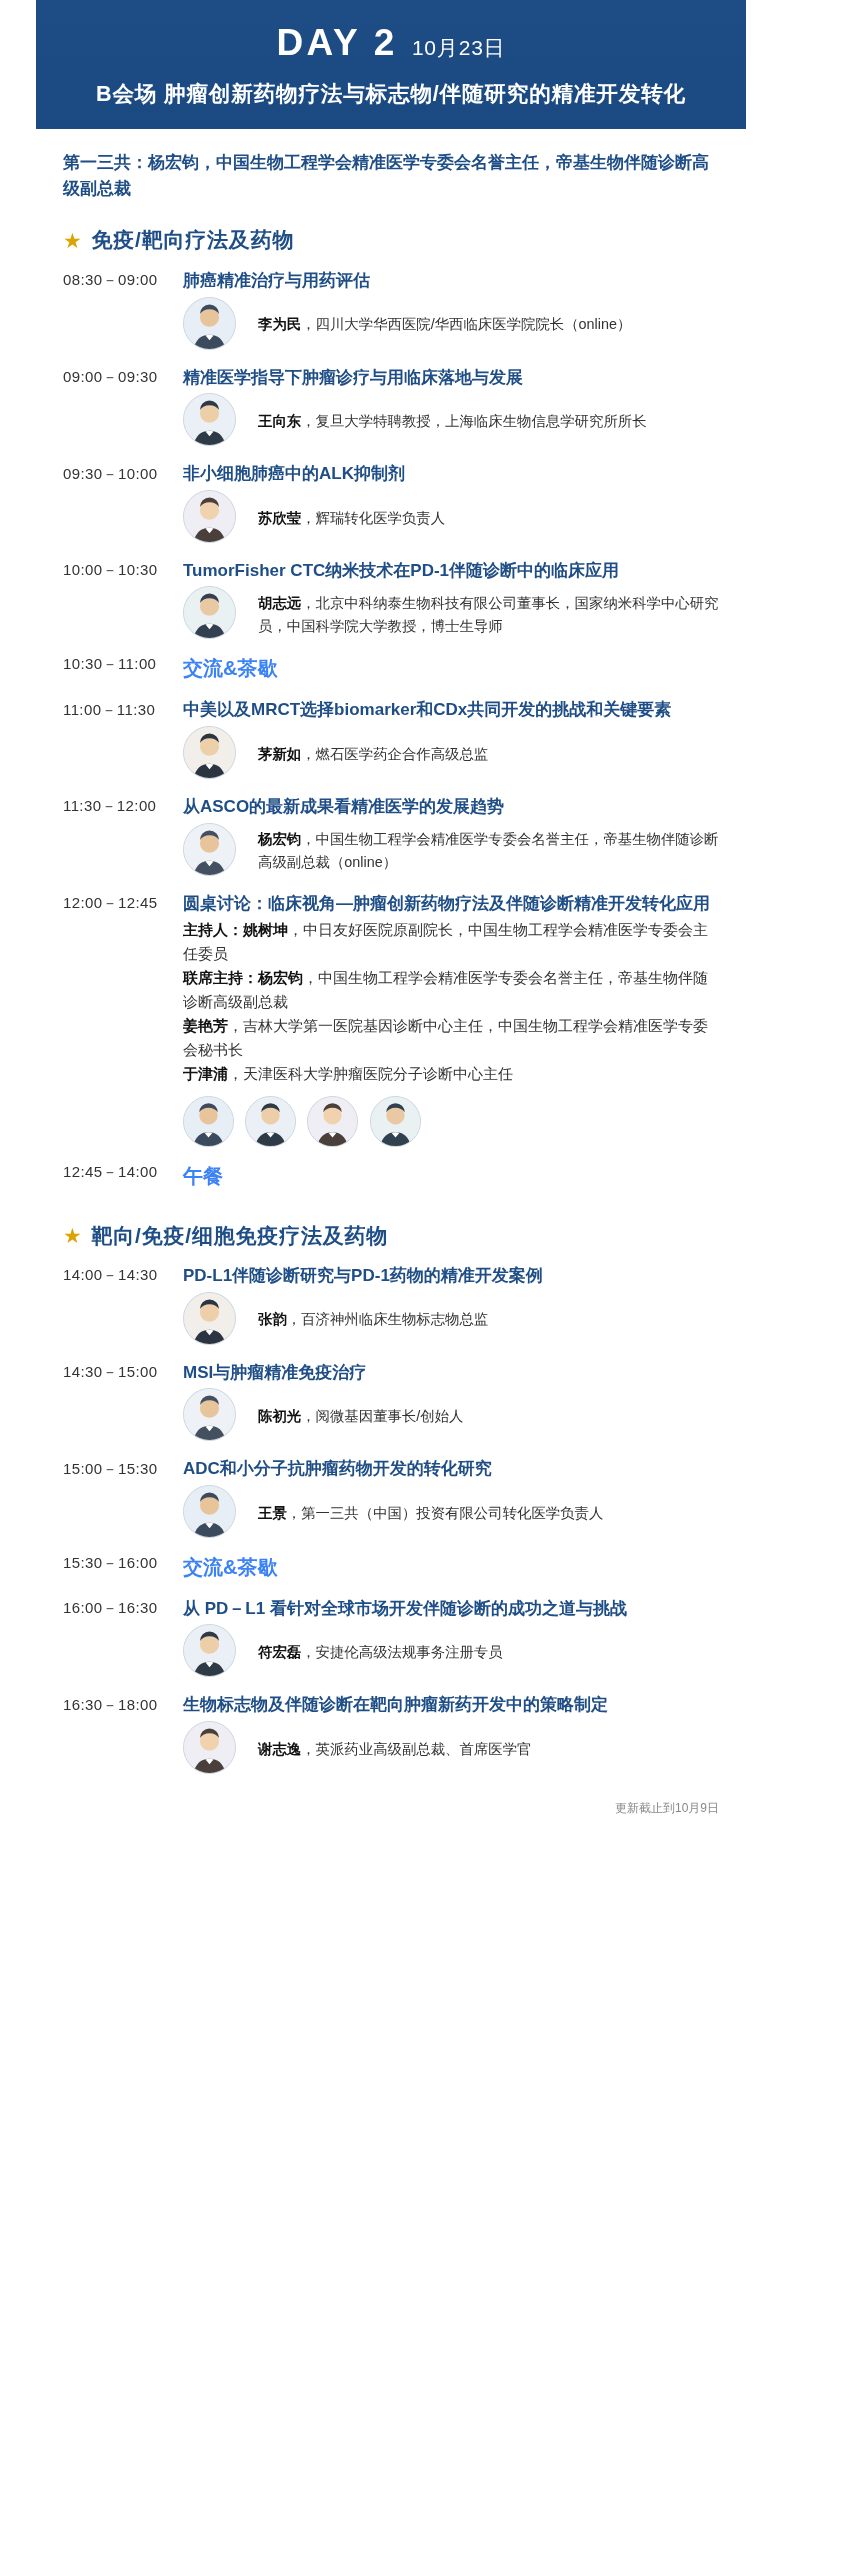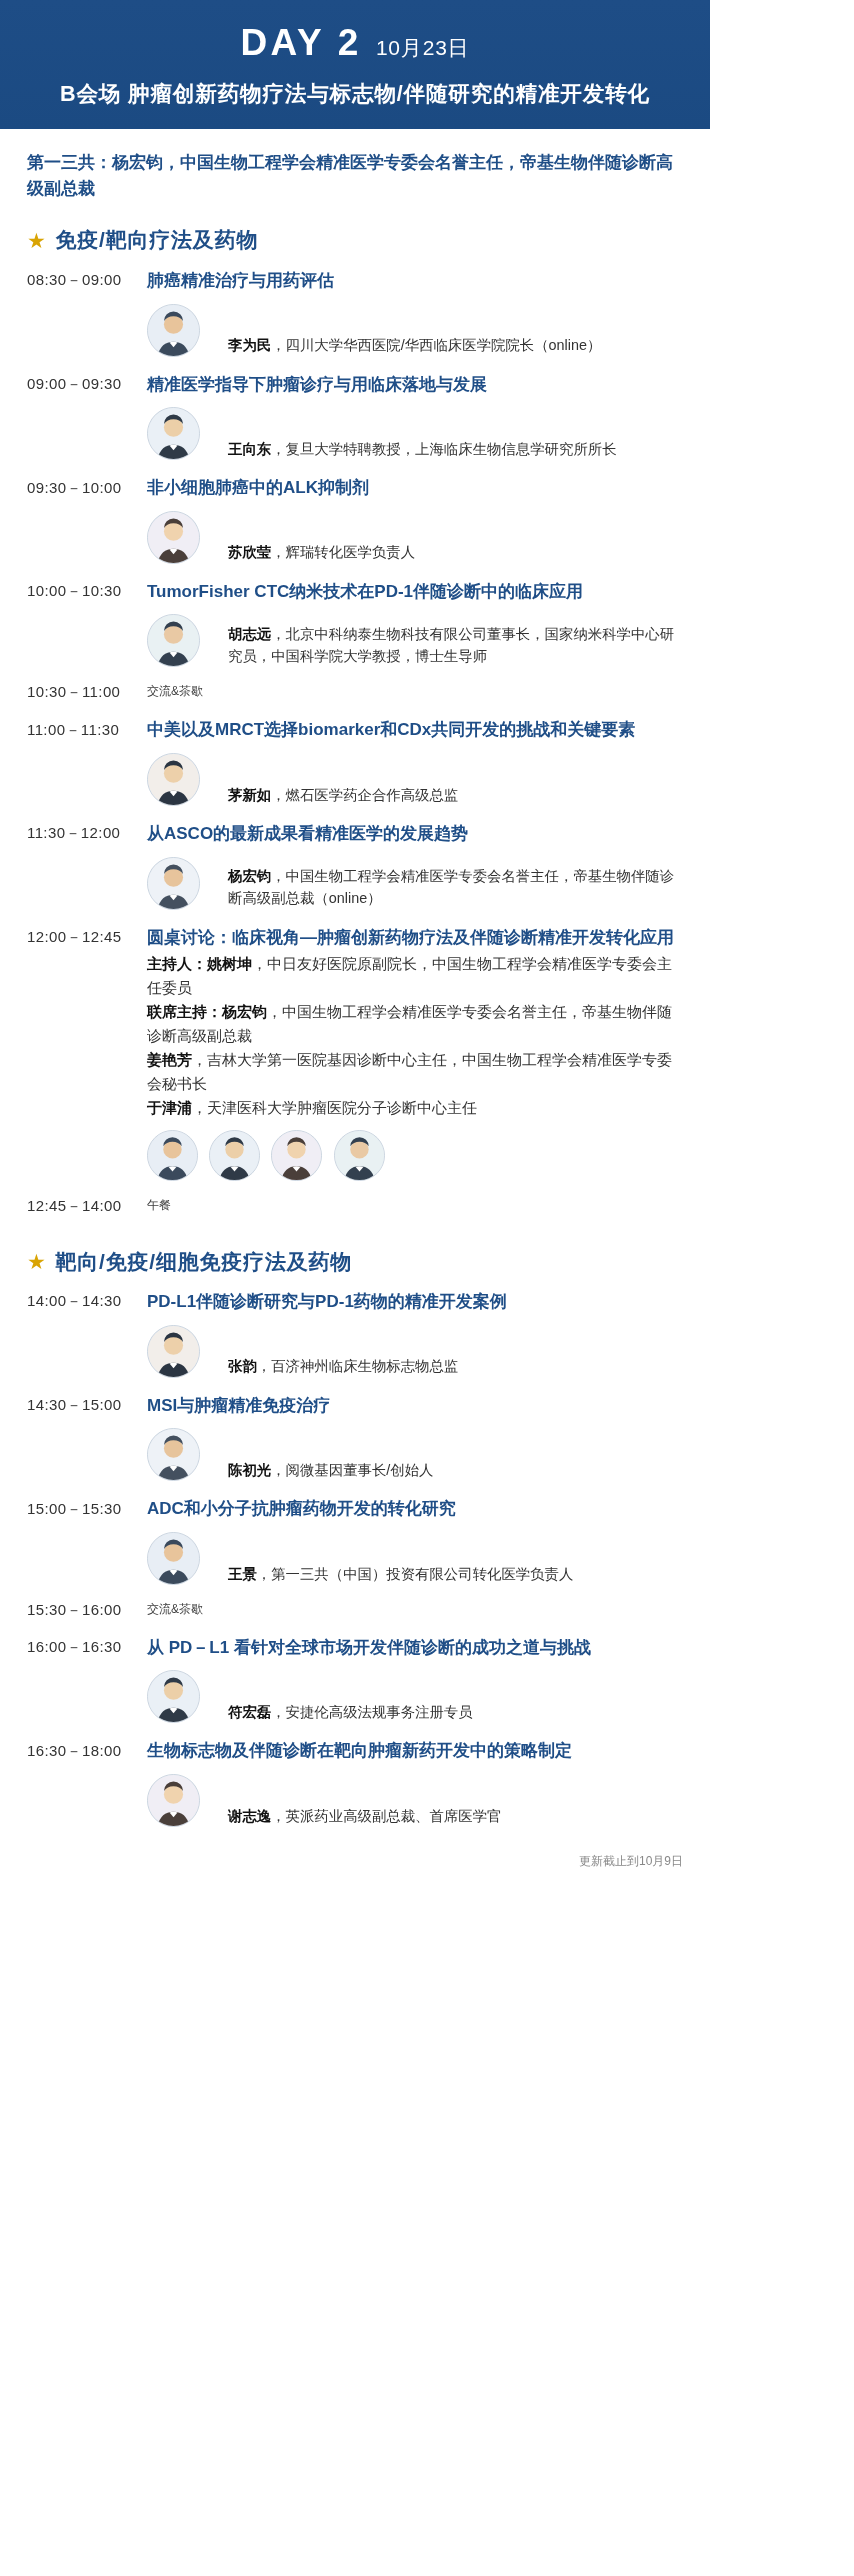--- a/index.html
+++ b/index.html
@@ -2,21 +2,21 @@
 <html style="font-size:12.8px"><head>
 <meta charset="utf-8">
 <style>
   html,body{margin:0;padding:0;}
   body{
     width:854px;
     background:#ffffff;
     font-family:"Liberation Sans","DejaVu Sans",sans-serif;
     color:#222;
   }
-  .page{width:710px;position:relative;}
+  .page{width:710px;position:relative;padding-left:36px;}
 
   
   .header{
     background:#1f4e87;
     background:linear-gradient(180deg,#1e4d86 0%,#1b4a82 100%);
     color:#fff;
     padding:22.4px 0 21px 0;
     text-align:center;
   }
   .day-row{
@@ -56,33 +56,33 @@
   .time{
     width:120px;flex:0 0 120px;
     font-size:15px;color:#333;padding-top:2.4px;letter-spacing:0.4px;
   }
   .break .time{padding-top:0;}
   .body{flex:1;}
   .title{
     font-size:17px;font-weight:bold;color:#1f4e87;line-height:1.45;
     margin-bottom:1.6px;
   }
-  .speaker-block{display:flex;align-items:flex-end;gap:28px;margin-top:10px;}
+  .speaker-block{display:flex;align-items:center;gap:22px;margin-top:3px;}
   .avatar{
     width:51px;height:51px;border-radius:50%;flex:0 0 51px;
     overflow:hidden;position:relative;background:#dfe6ee;
     border:0.8px solid #cbd5e0;
   }
   .avatar svg{display:block;width:100%;height:100%;}
   .desc{
     font-size:14.4px;color:#333;line-height:1.55;padding-top:3.2px;flex:1;
   }
   .desc b{font-weight:bold;color:#111;}
   .break-label{
-    font-size:12px;font-weight:normal;color:#404040;padding-top:0;
+    font-size:20px;font-weight:bold;color:#3b82f6;padding-top:0;
   }
 
   
   .rt-lines{font-size:15px;line-height:1.6;color:#333;}
   .rt-lines .nm{font-weight:bold;color:#111;}
   .rt-avatars{display:flex;gap:11.2px;margin-top:9.6px;}
   .rt-avatars .avatar{width:49px;height:49px;flex:0 0 49px;}
 
   .footer-note{
     text-align:right;

